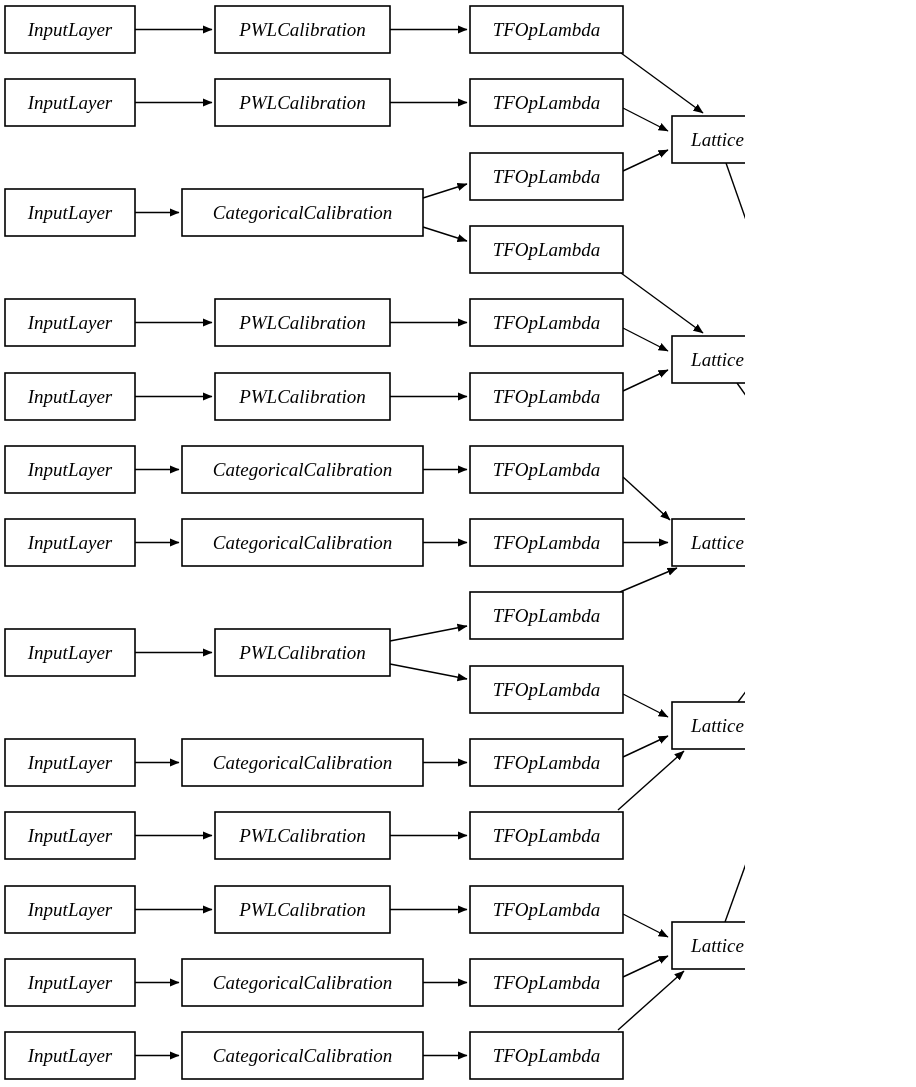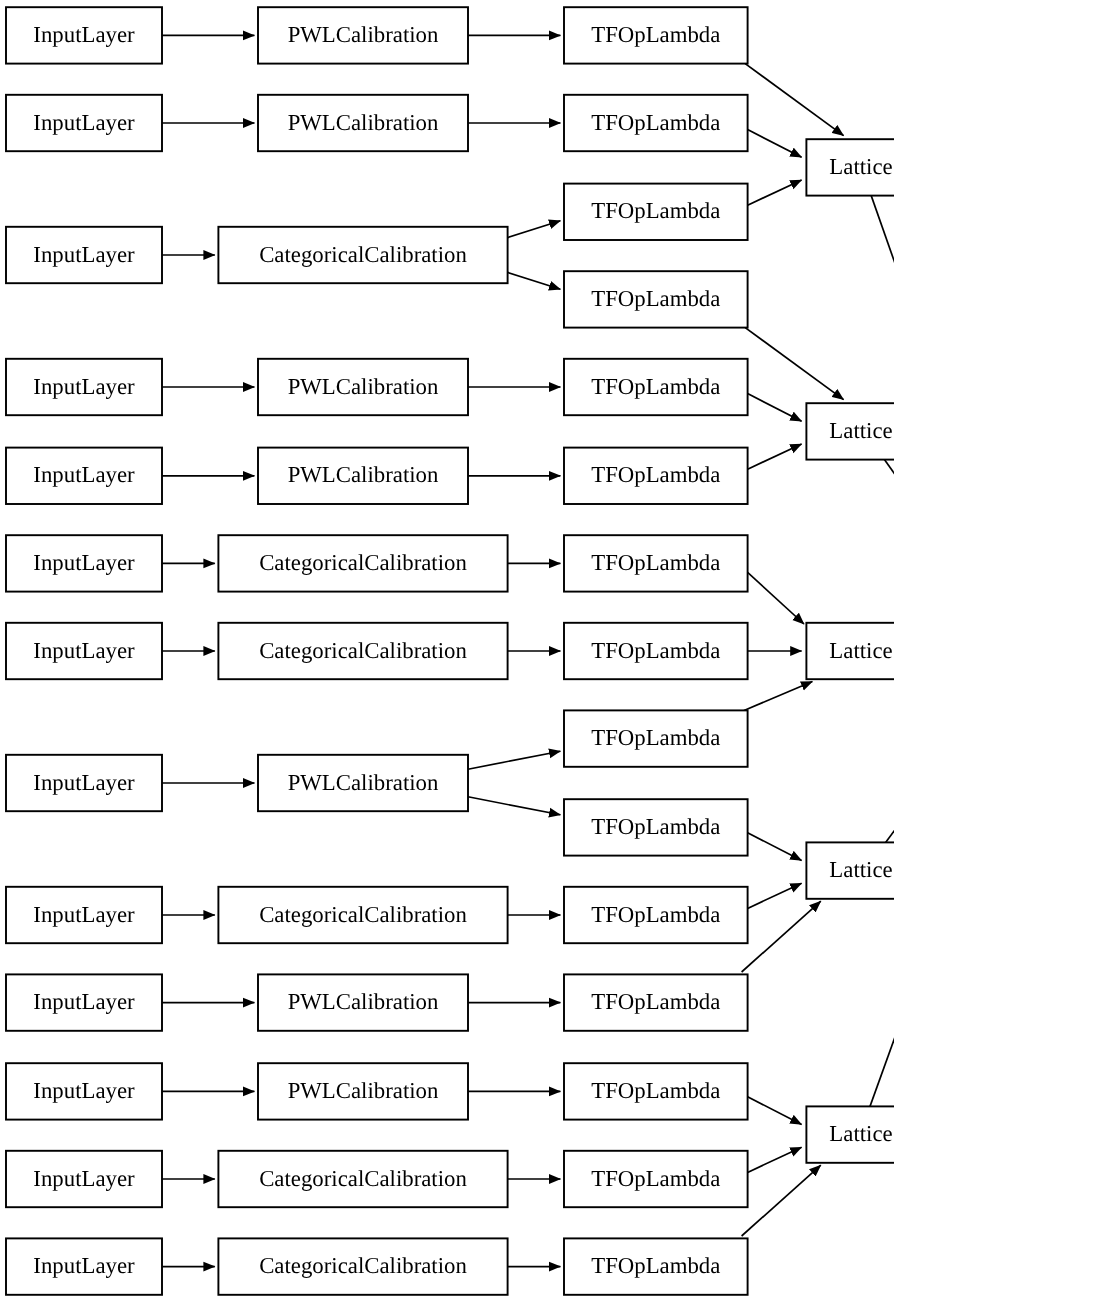--- a/index.html
+++ b/index.html
@@ -6,20 +6,21 @@
     margin: 0;
     padding: 0;
     background: #ffffff;
   }
   .diagram-wrap {
     width: 745px;
     height: 1087px;
     position: relative;
     background: #ffffff;
     overflow: hidden;
+    font-style: italic;
   }
   svg {
     display: block;
   }
   .node rect {
     fill: #ffffff;
     stroke: #000000;
     stroke-width: 1.6;
   }
   .node text {

